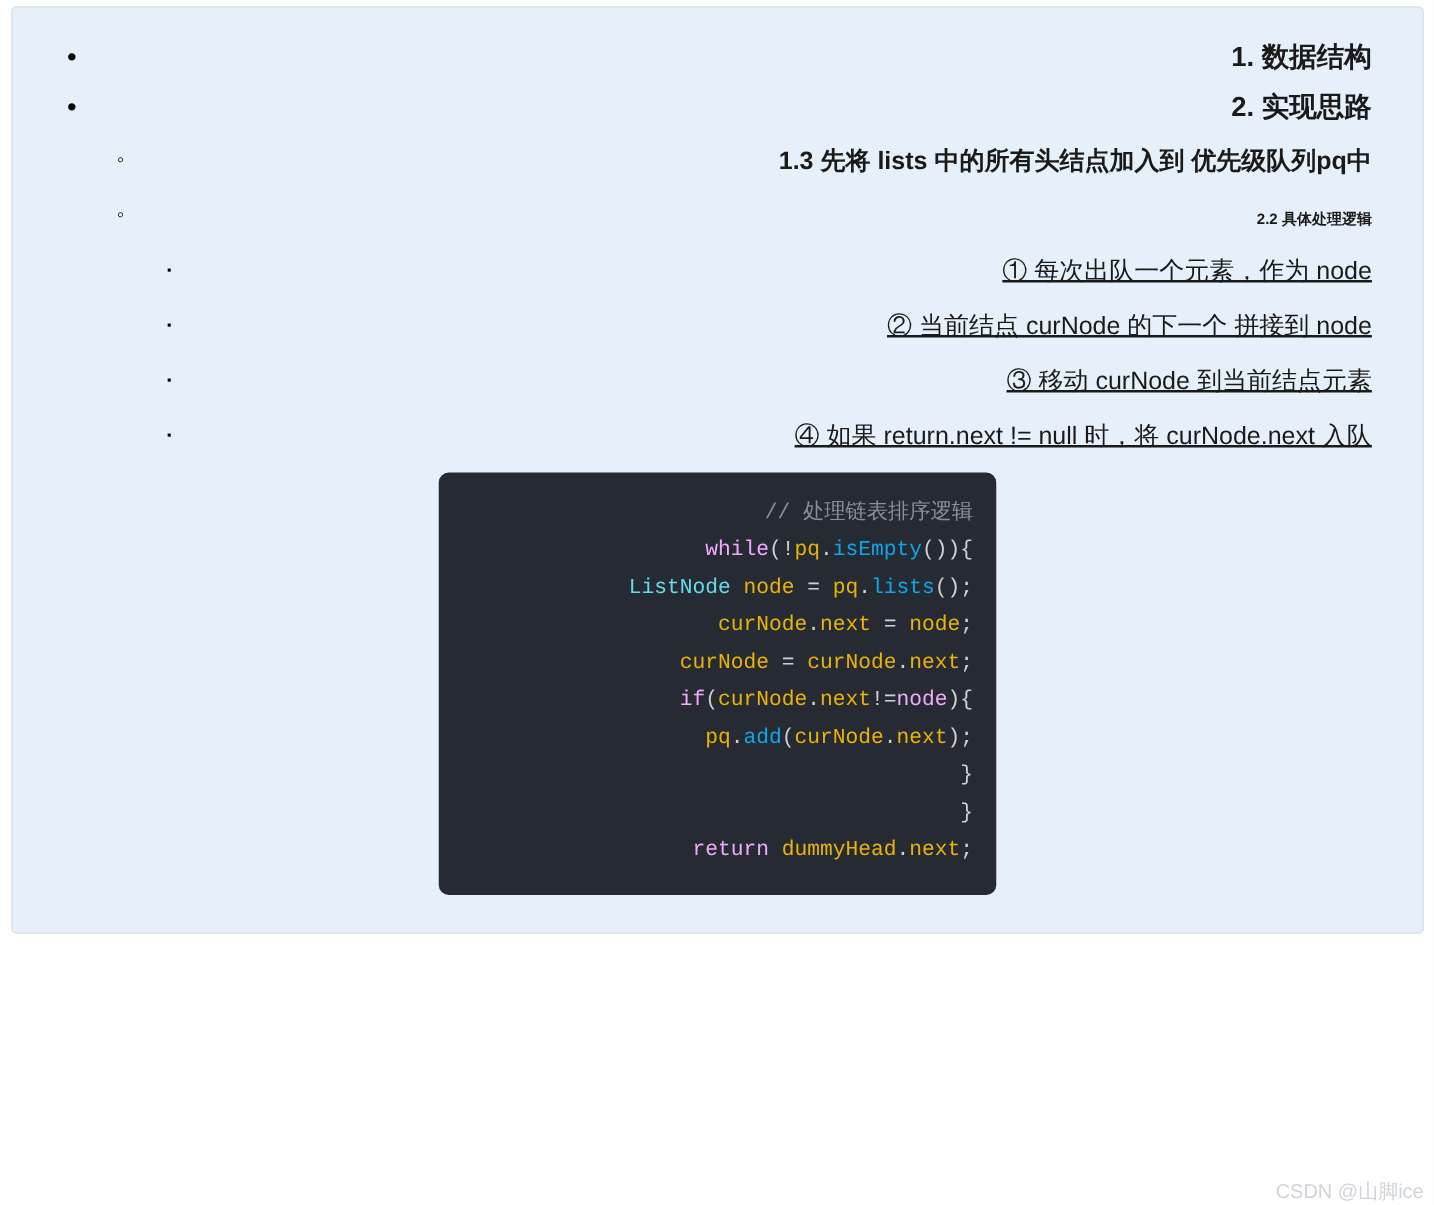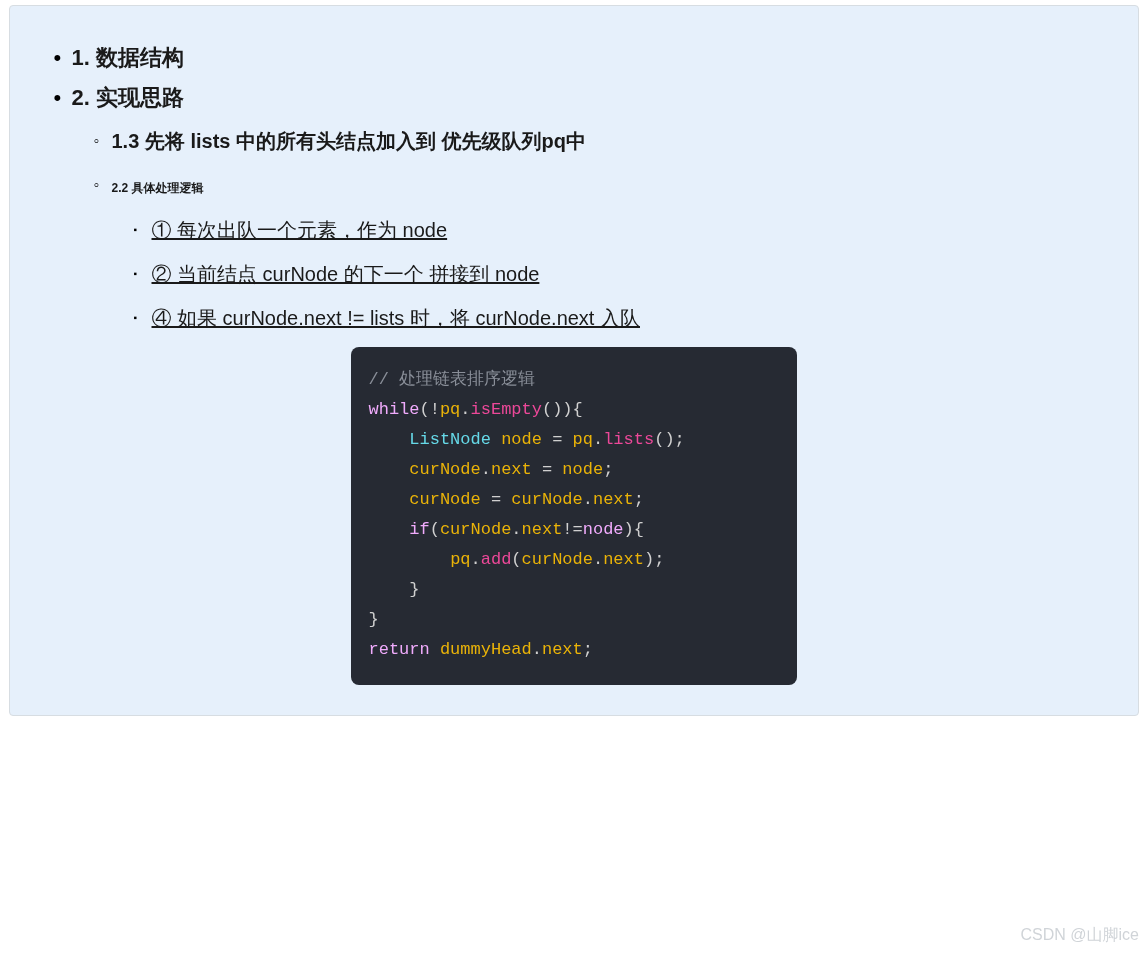--- a/index.html
+++ b/index.html
@@ -9,24 +9,25 @@
     background:#ffffff;
     font-family:-apple-system,BlinkMacSystemFont,"Segoe UI","Microsoft YaHei","PingFang SC",sans-serif;
     color:#1a1a1a;
     position:relative;
     box-sizing:border-box;
   }
   .card{
     background:#e6f0fb;
     border:1px solid #d7dde2;
     border-radius:4px;
-    padding:38px 40px 30px 40px;
+    padding:26px 40px 30px 40px;
     box-sizing:border-box;
     width:1130px;
     margin:5px auto 0 auto;
+    text-align:right;
   }
   ul{list-style:none;margin:0;padding:0;}
   .lvl1{padding-left:22px;}
   .lvl1 > li{position:relative;margin:0 0 12px 0;}
   .lvl1 > li::before{
     content:"•"; position:absolute; left:-18px; top:0; color:#000; font-size:22px; line-height:28px;
   }
   .h1{font-weight:700;font-size:22px;line-height:28px;}
   .lvl2{padding-left:40px;margin-top:14px;}
   .lvl2 > li{position:relative;margin:0 0 14px 0;font-size:20px;line-height:30px;}
@@ -58,26 +59,26 @@
     font-size:17px;
     line-height:30px;
     color:#e6e6e6;
     white-space:pre;
     overflow:hidden;
   }
   .tok-comment{color:#8a8f99;}
   .tok-keyword{color:#f0abfc;}
   .tok-type{color:#66d9e8;}
   .tok-var{color:#eab308;}
-  .tok-method{color:#ec4899;}
+  .tok-method{color:#0ea5e9;}
   .tok-punct{color:#d0d0d0;}
   .watermark{
     position:absolute;
     right:8px;
-    bottom:18px;
+    bottom:0;
     color:#d0d4d8;
     font-size:16px;
     font-family:Arial,"Microsoft YaHei",sans-serif;
   }
 </style>
 </head>
 <body>
 
 <div class="card">
   <ul class="lvl1">
@@ -86,21 +87,22 @@
     </li>
     <li>
       <span class="h1">2. 实现思路</span>
       <ul class="lvl2">
         <li class="h2">1.3 先将 lists 中的所有头结点加入到 优先级队列pq中</li>
         <li>
           <span class="h2">2.2 具体处理逻辑</span>
           <ul class="lvl3">
             <li class="body">① 每次出队一个元素，作为 node</li>
             <li class="body">② 当前结点 curNode 的下一个 拼接到 node</li>
-            <li class="body">④ 如果 curNode.next != lists 时，将 curNode.next 入队</li>
+            <li class="body">③ 移动 curNode 到当前结点元素</li>
+            <li class="body">④ 如果 return.next != null 时，将 curNode.next 入队</li>
           </ul>
         </li>
       </ul>
     </li>
   </ul>
 
   <div class="codeblock"><span class="tok-comment">// 处理链表排序逻辑</span>
 <span class="tok-keyword">while</span><span class="tok-punct">(!</span><span class="tok-var">pq</span><span class="tok-punct">.</span><span class="tok-method">isEmpty</span><span class="tok-punct">()){</span>
 <span>    </span><span class="tok-type">ListNode</span><span> </span><span class="tok-var">node</span><span class="tok-punct"> = </span><span class="tok-var">pq</span><span class="tok-punct">.</span><span class="tok-method">lists</span><span class="tok-punct">();</span>
 <span>    </span><span class="tok-var">curNode</span><span class="tok-punct">.</span><span class="tok-var">next</span><span class="tok-punct"> = </span><span class="tok-var">node</span><span class="tok-punct">;</span>

